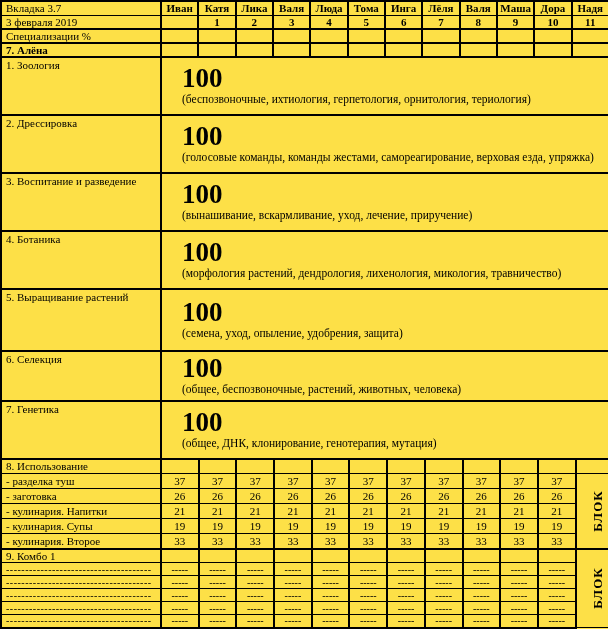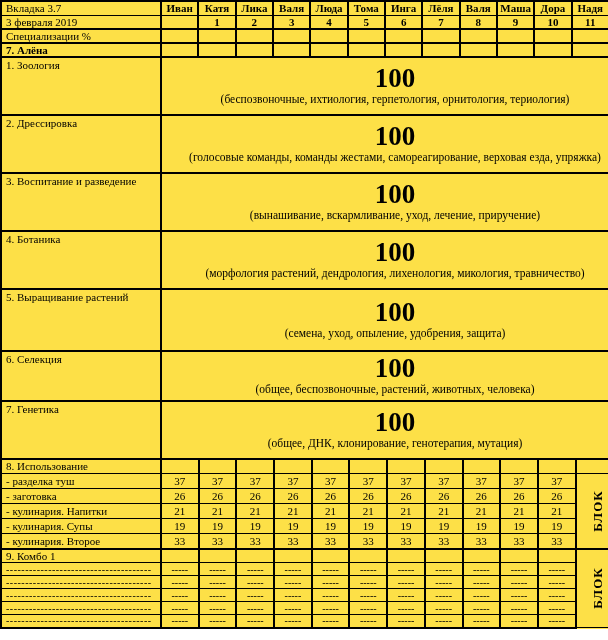--- a/index.html
+++ b/index.html
@@ -11,21 +11,21 @@
      vertical-align:middle;}
   td.lbl{text-align:left;padding-left:4px;}
   td.ctr{text-align:center;}
   td.bold{font-weight:bold;}
   
   #row-names td{border-bottom-width:1px;}
   #row-numbers td{border-top-width:1px;}
   
   td.sec-label{vertical-align:top;padding-top:1px;}
   td.sec-content{padding:0;}
-  .sec-inner{display:flex;flex-direction:column;justify-content:center;align-items:center;height:100%;margin-left:20px;}
+  .sec-inner{display:flex;flex-direction:column;justify-content:center;align-items:flex-start;height:100%;margin-left:20px;}
   .big-val{font-size:27px;font-weight:bold;line-height:1.05;text-align:center;}
   .sub{font-size:11.5px;line-height:1.2;text-align:center;margin-top:1px;}
   
   #band-usage td,#band-combo td{border-top-width:1px;border-bottom-width:1px;}
   #band-usage tr:first-child td,#band-combo tr:first-child td{border-top-width:2px;}
   #band-usage tr:last-child td,#band-combo tr:last-child td{border-bottom-width:2px;}
   td.block-cell{padding:0;text-align:center;border-bottom-width:2px;}
   .block-txt{display:inline-block;transform:rotate(-90deg);font-weight:bold;
              font-size:13px;letter-spacing:1px;white-space:nowrap;}
   td.dash-lbl{font-size:10px;letter-spacing:0.5px;}

